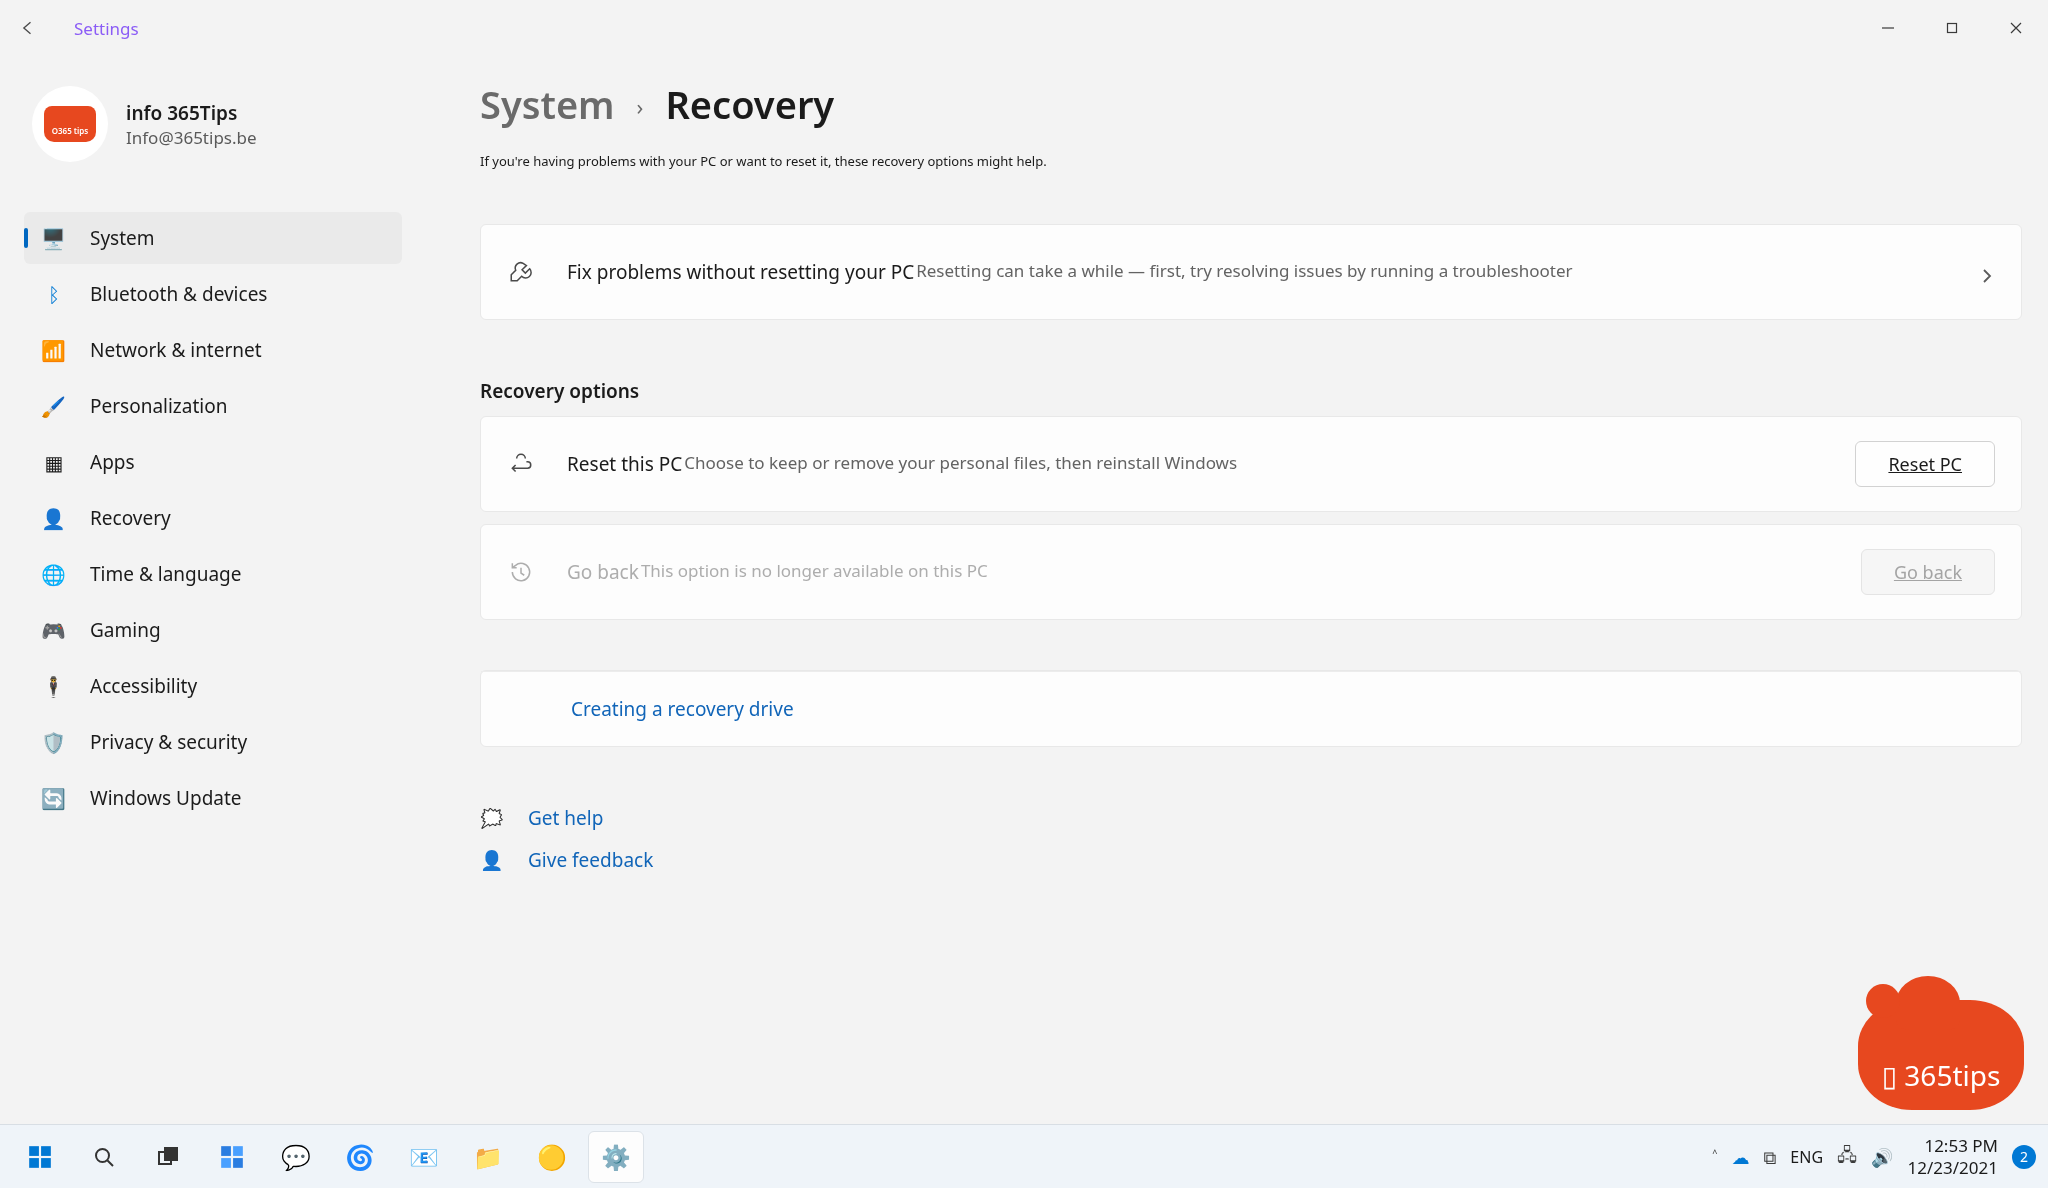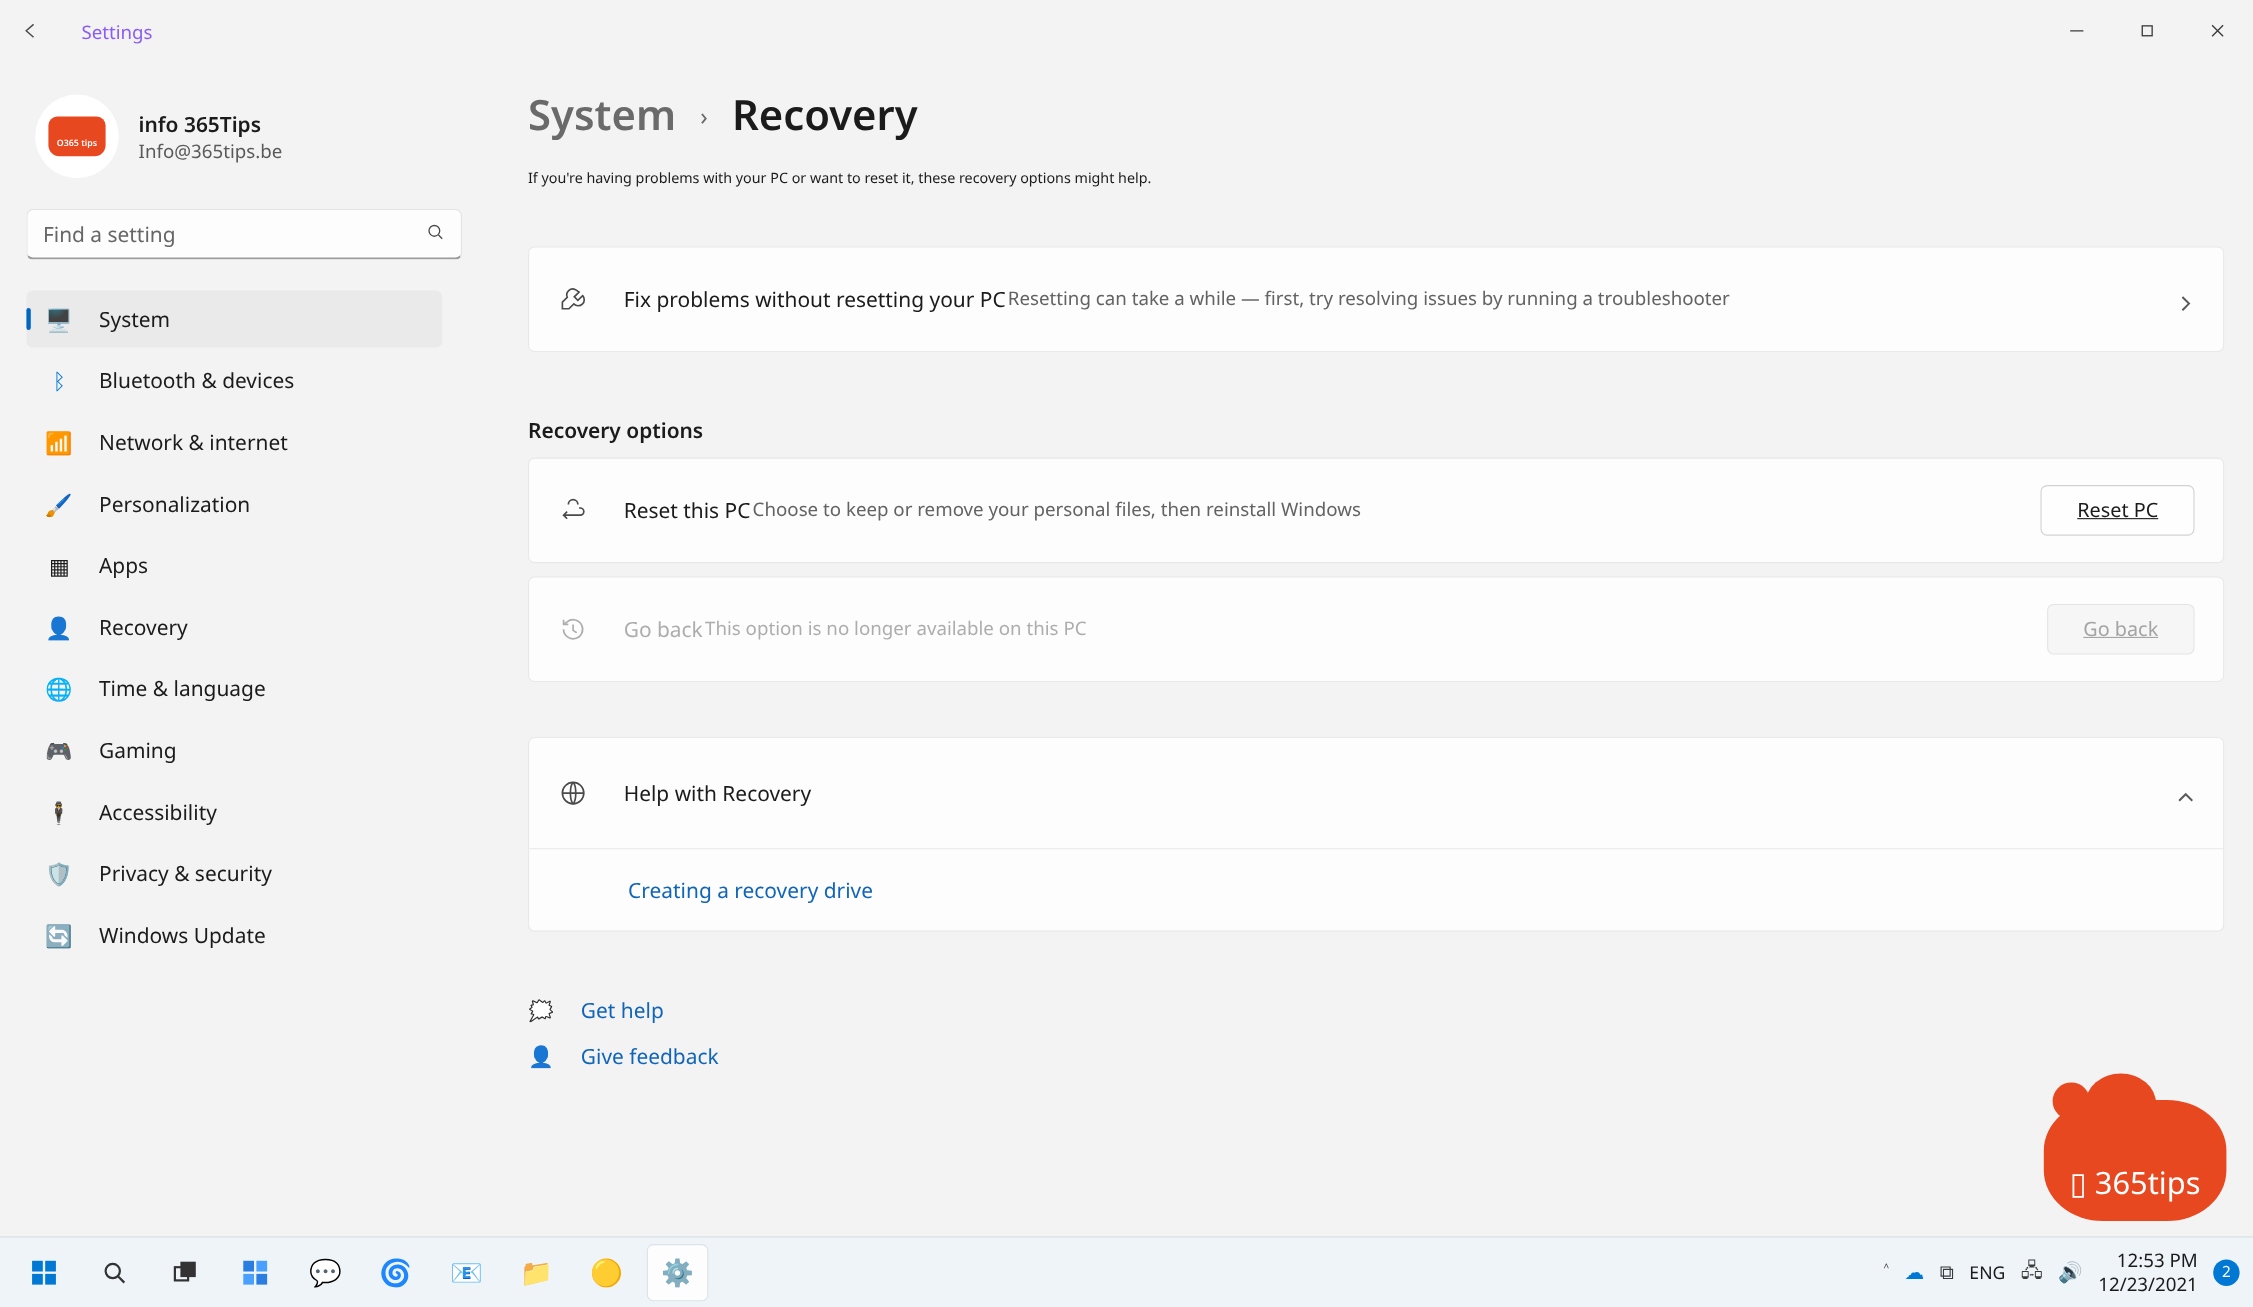--- a/index.html
+++ b/index.html
@@ -339,29 +339,20 @@
 
 <div class="sidebar">
   <div class="user-block">
     <div class="avatar"></div>
     <div>
       <div class="user-name">info 365Tips</div>
       <div class="user-email">Info@365tips.be</div>
     </div>
   </div>
 
-  <div class="search-box">
-    <input type="text" placeholder="Find a setting" style="">
-    <span>
-      <svg viewBox="0 0 24 24">
-          <circle cx="10.5" cy="10.5" r="6.5" stroke-width="1.6"></circle>
-          <path d="M15.5 15.5 L20 20" stroke-width="1.6"></path>
-        </svg>
-    </span>
-  </div>
 
   <div class="nav">
     <div class="nav-item active">
       <span class="nav-icon">🖥️</span>
       <span>System</span>
     </div>
     <div class="nav-item">
       <span class="nav-icon" style="color:#0078d4">ᛒ</span>
       <span>Bluetooth &amp; devices</span>
     </div>
@@ -461,36 +452,20 @@
       </div>
       <div class="card-text">
         <div class="card-title">Go back</div>
         <div class="card-sub">This option is no longer available on this PC</div>
       </div>
       <button class="btn disabled card-action" disabled="">Go back</button>
     </div>
   </div>
 
   <div class="card help-panel" style="margin-top:50px">
-    <div class="card-row">
-      <div class="card-icon">
-        <svg viewBox="0 0 24 24">
-            <circle cx="12" cy="12" r="9"></circle>
-            <path d="M3 12h18M12 3c3 3 3 15 0 18M12 3c-3 3-3 15 0 18"></path>
-          </svg>
-      </div>
-      <div class="card-text">
-        <div class="card-title">Help with Recovery</div>
-      </div>
-      <div class="card-action chev">
-        <svg viewBox="0 0 16 16">
-            <path d="M2 11 L8 5 L14 11"></path>
-          </svg>
-      </div>
-    </div>
     <div class="help-body">
       <a href="#">Creating a recovery drive</a>
     </div>
   </div>
 
   <div class="footer-links">
     <div class="footer-link">
       <span class="fl-icon">🗯️</span>
       <a href="#">Get help</a>
     </div>

